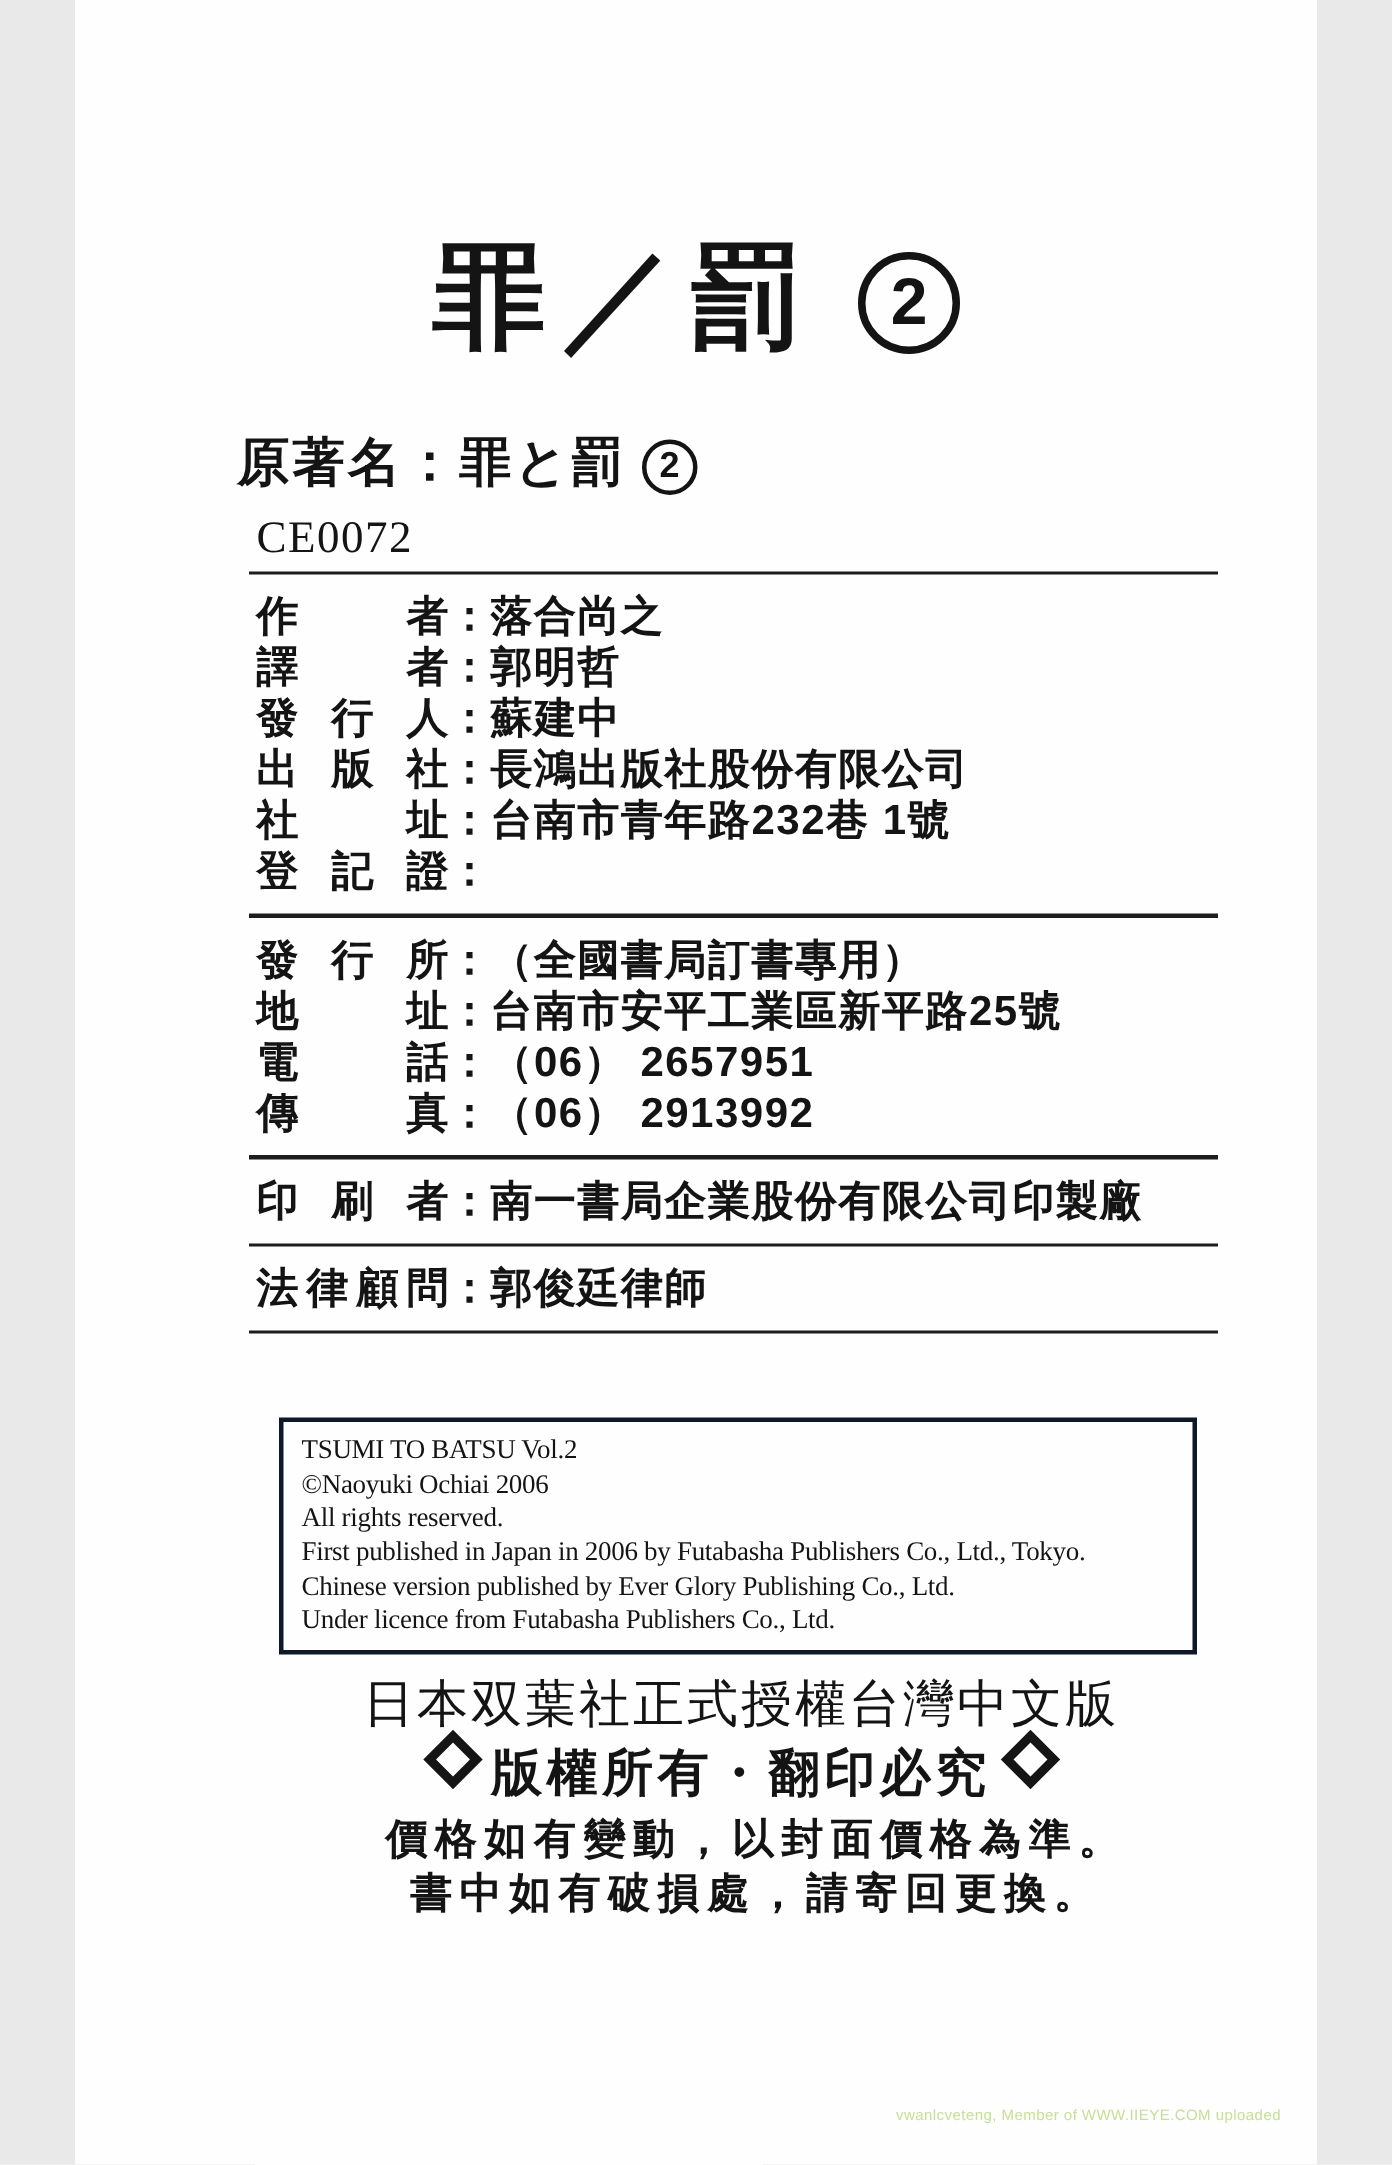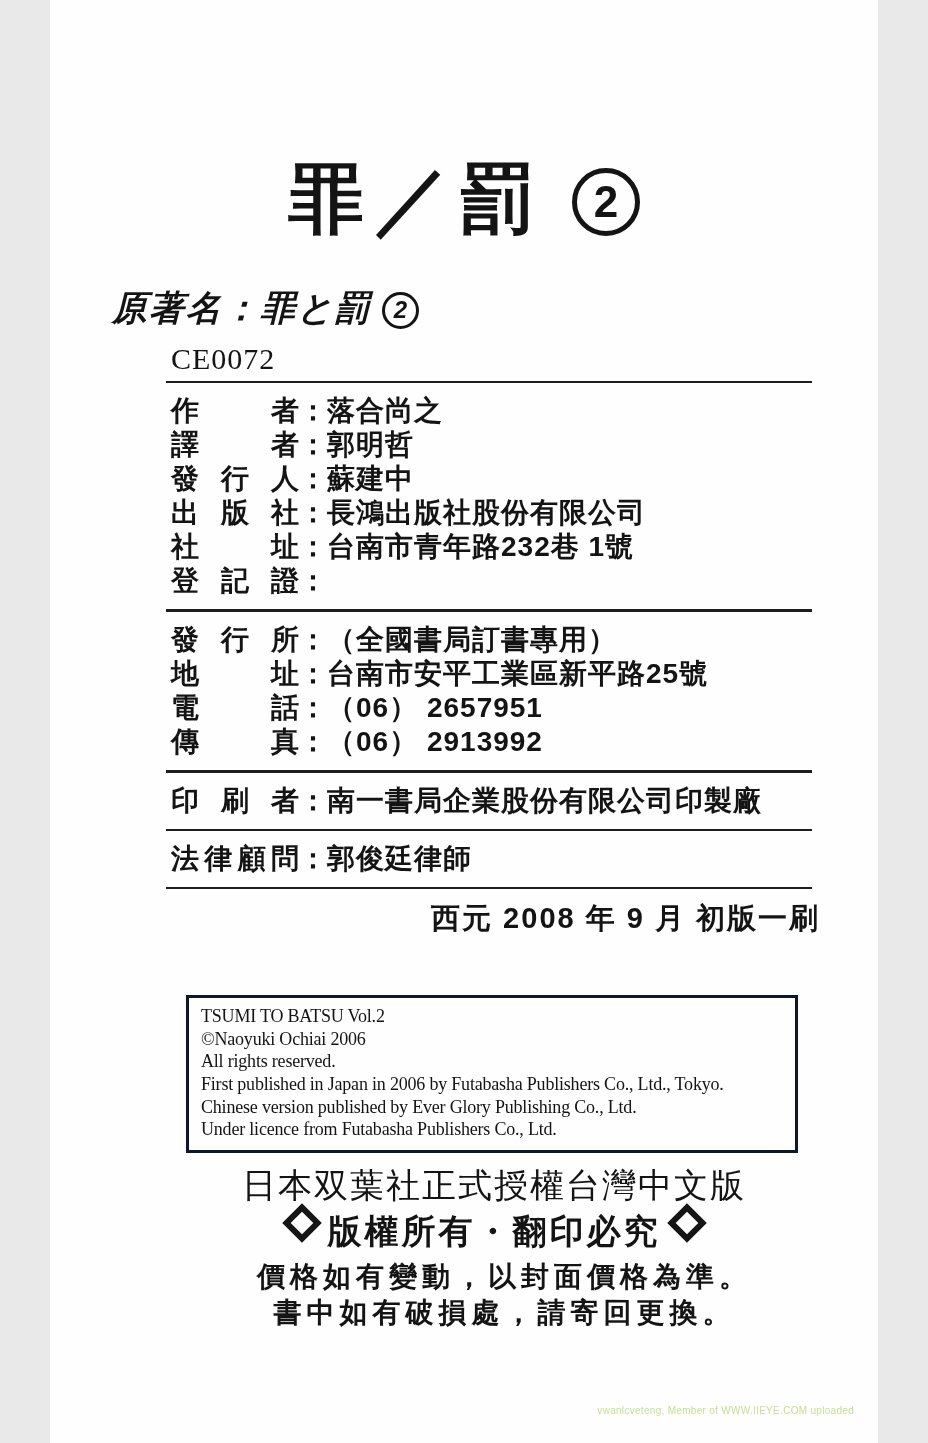--- a/index.html
+++ b/index.html
@@ -29,25 +29,24 @@
     border:5px solid #141414;
     border-radius:50%;
     font-size:44px;
     font-weight:600;
     letter-spacing:0;
     margin-left:26px;
     vertical-align:8px;
   }
   
   .subtitle{
-    margin:44px 0 0 62px;
+    margin:44px 0 0 108px;
     font-size:35px;
     font-weight:700;
     letter-spacing:2px;
-    font-style:italic;
   }
   .circled-num.small{
     width:31px;height:31px;
     border-width:3px;
     font-size:24px;
     margin-left:10px;
     vertical-align:2px;
   }
   .code{
     margin:10px 0 0 121px;
@@ -234,21 +233,20 @@
   <div class="tbl-group">
     <div class="row">
       <span class="lbl">法律顧問</span>
       <span class="colon">：</span>
       <span class="val">郭俊廷律師</span>
     </div>
   </div>
 
   <hr class="rule thin">
 
-  <div class="edition">西元 2008 年 9 月  初版一刷</div>
 
   <div class="license">
     <div>TSUMI TO BATSU Vol.2</div>
     <div>©Naoyuki Ochiai 2006</div>
     <div>All rights reserved.</div>
     <div>First published in Japan in 2006 by Futabasha Publishers Co., Ltd., Tokyo.</div>
     <div>Chinese version published by Ever Glory Publishing Co., Ltd.</div>
     <div>Under licence from Futabasha Publishers Co., Ltd.</div>
   </div>
 

